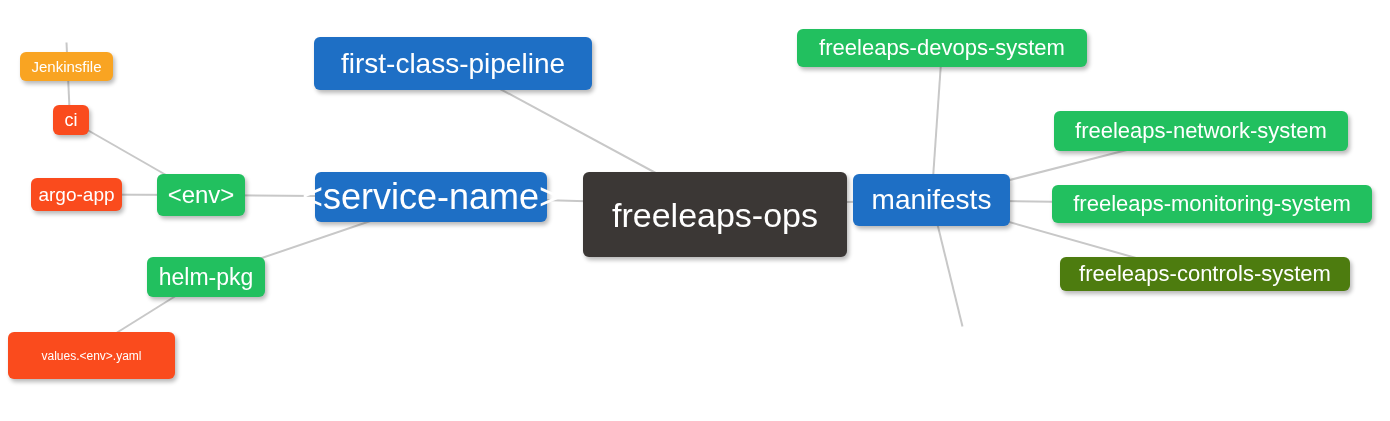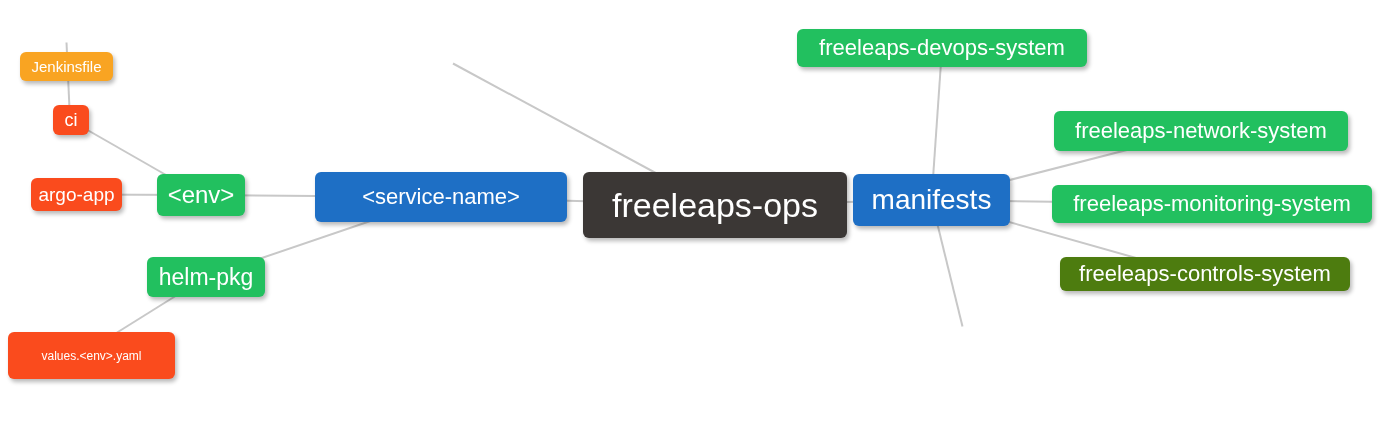--- a/index.html
+++ b/index.html
@@ -50,22 +50,23 @@
       <line x1="91.5" y1="348.5" x2="206" y2="277" stroke="#c8c8c8" stroke-width="2"></line>
       <line x1="453" y1="63.5" x2="715" y2="205" stroke="#c8c8c8" stroke-width="2"></line>
       <line x1="441" y1="197" x2="715" y2="205" stroke="#c8c8c8" stroke-width="2"></line>
       <line x1="715" y1="205" x2="931.5" y2="200" stroke="#c8c8c8" stroke-width="2"></line>
       <line x1="931.5" y1="200" x2="942" y2="48" stroke="#c8c8c8" stroke-width="2"></line>
       <line x1="931.5" y1="200" x2="1201" y2="131" stroke="#c8c8c8" stroke-width="2"></line>
       <line x1="931.5" y1="200" x2="1212" y2="204" stroke="#c8c8c8" stroke-width="2"></line>
       <line x1="931.5" y1="200" x2="1205" y2="277.5" stroke="#c8c8c8" stroke-width="2"></line>
       <line x1="931.5" y1="200" x2="962.5" y2="326.5" stroke="#c8c8c8" stroke-width="2"></line>
     </svg>
-    <div class="node" style="left: 583px; top: 172px; width: 264px; height: 66px; background: rgb(59, 55, 53); font-size: 34px;">freeleaps-ops</div>
-    <div class="node" style="left: 315px; top: 172px; width: 252px; height: 50px; background: rgb(30, 111, 197); font-size: 22px; border-radius: 6px;">&lt;service-name&gt;</div>
+    <div class="node" style="left: 583px; top: 172px; width: 264px; height: 85px; background: rgb(59, 55, 53); font-size: 34px;">freeleaps-ops</div>
+    <div class="node" style="left: 314px; top: 37px; width: 278px; height: 53px; background: rgb(30, 111, 197); font-size: 28px;">first-class-pipeline</div>
+    <div class="node" style="left: 315px; top: 172px; width: 232px; height: 50px; background: rgb(30, 111, 197); font-size: 36px; border-radius: 6px;">&lt;service-name&gt;</div>
     <div class="node" style="left: 157px; top: 174px; width: 88px; height: 42px; background: rgb(34, 192, 95); font-size: 24px;">&lt;env&gt;</div>
     <div class="node" style="left: 853px; top: 174px; width: 157px; height: 52px; background: rgb(30, 111, 197); font-size: 28px;">manifests</div>
     <div class="node" style="left: 147px; top: 257px; width: 118px; height: 40px; background: rgb(34, 192, 95); font-size: 23px; text-align: center;">helm-pkg</div>
     <div class="node" style="left: 53px; top: 105px; width: 36px; height: 30px; background: rgb(250, 75, 29); font-size: 18px;">ci</div>
     <div class="node" style="left: 31px; top: 178px; width: 91px; height: 33px; background: rgb(250, 75, 29); font-size: 19px;">argo-app</div>
     <div class="node" style="left: 8px; top: 332px; width: 167px; height: 47px; background: rgb(250, 75, 29); font-size: 12px;">values.&lt;env&gt;.yaml</div>
     <div class="node" style="left: 20px; top: 28px; width: 93px; height: 29px; background: rgb(249, 164, 34); font-size: 15px; margin-top: 24px;">Jenkinsfile</div>
     <div class="node" style="left: 797px; top: 29px; width: 290px; height: 38px; background: rgb(34, 192, 95); font-size: 22px;">freeleaps-devops-system</div>
     <div class="node" style="left: 1052px; top: 185px; width: 320px; height: 38px; background: rgb(34, 192, 95); font-size: 22px;">freeleaps-monitoring-system</div>
     <div class="node" style="left: 1054px; top: 111px; width: 294px; height: 40px; background: rgb(34, 192, 95); font-size: 22px;">freeleaps-network-system</div>

